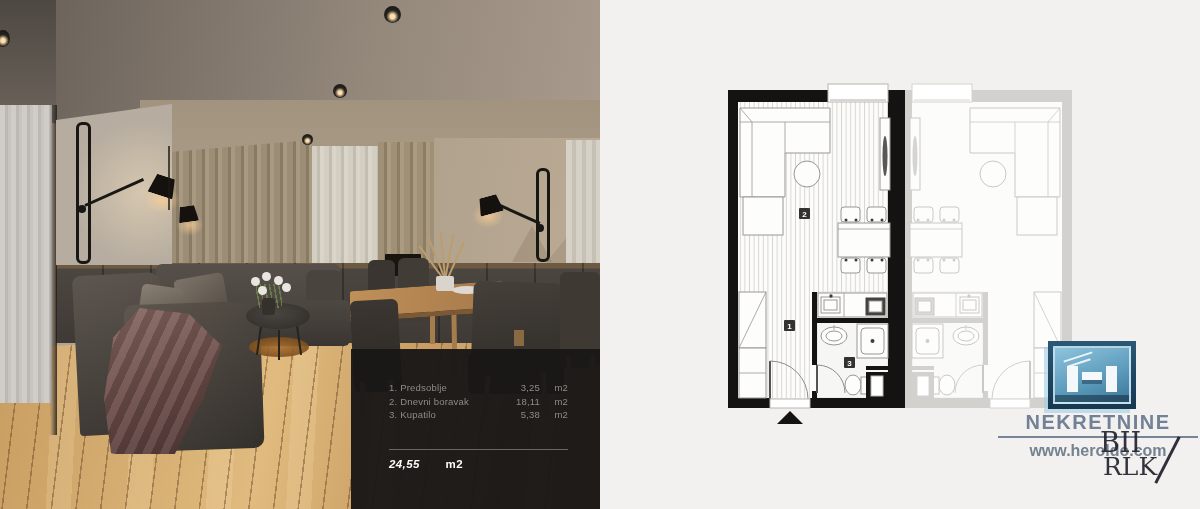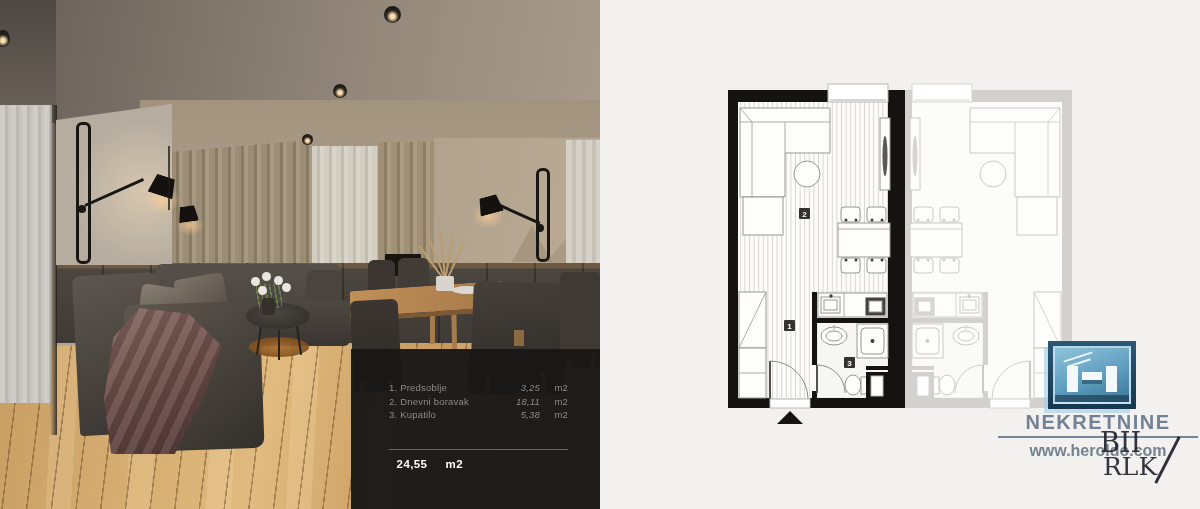--- a/index.html
+++ b/index.html
@@ -88,26 +88,26 @@
   .lamp-cord{background:rgba(30,26,22,.75);}
   .spot{border-radius:50%;background:radial-gradient(circle at 50% 62%, #ffdfae 0 16%, #26231f 46%, #14120f 100%);}
 
   
   .legend{left:351px;top:349px;width:249px;height:160px;background:rgba(26,24,23,.97);
     box-sizing:border-box;padding:14px 32px 0 38px;color:#fff;}
   .legend-title{font-size:23px;font-weight:400;color:#fbfaf9;letter-spacing:.5px;}
   .legend-rows{margin-top:18px;}
   .legend-row{display:flex;font-size:9.5px;line-height:13.5px;color:#8f8b87;letter-spacing:.2px;}
   .legend-row .nm{flex:1;text-align:left;}
-  .legend-row .val{width:46px;text-align:right;font-style:italic;}
+  .legend-row .val{width:46px;text-align:right;}
   .legend-row .unit{width:28px;text-align:right;}
   .legend-div{border:none;border-top:1px solid #6a6763;margin:27px 0 8px 0;}
   .legend-total{display:flex;font-size:11.5px;font-weight:700;color:#fdfdfc;letter-spacing:.4px;}
   .legend-total .nm{flex:1;text-align:left;}
-  .legend-total .val{width:46px;text-align:center;}
+  .legend-total .val{width:46px;text-align:left;font-style:italic;}
   .legend-total .unit{width:28px;text-align:right;}
 
   
   .plan-half{position:absolute;left:600px;top:0;width:600px;height:509px;background:#f2f1ef;}
   .plan-svg{position:absolute;left:0;top:0;}
   .plan-svg .wall{fill:#141312;}
   .plan-svg .floorbase{fill:#fcfcfb;}
   .plan-svg .floorhatch{fill:url(#hv);}
   .plan-svg .bathfloor{fill:#f6f6f4;stroke:#cfcdc9;stroke-width:.5;}
   .plan-svg .furn{fill:#fdfdfc;stroke:#9a9792;stroke-width:1;}

